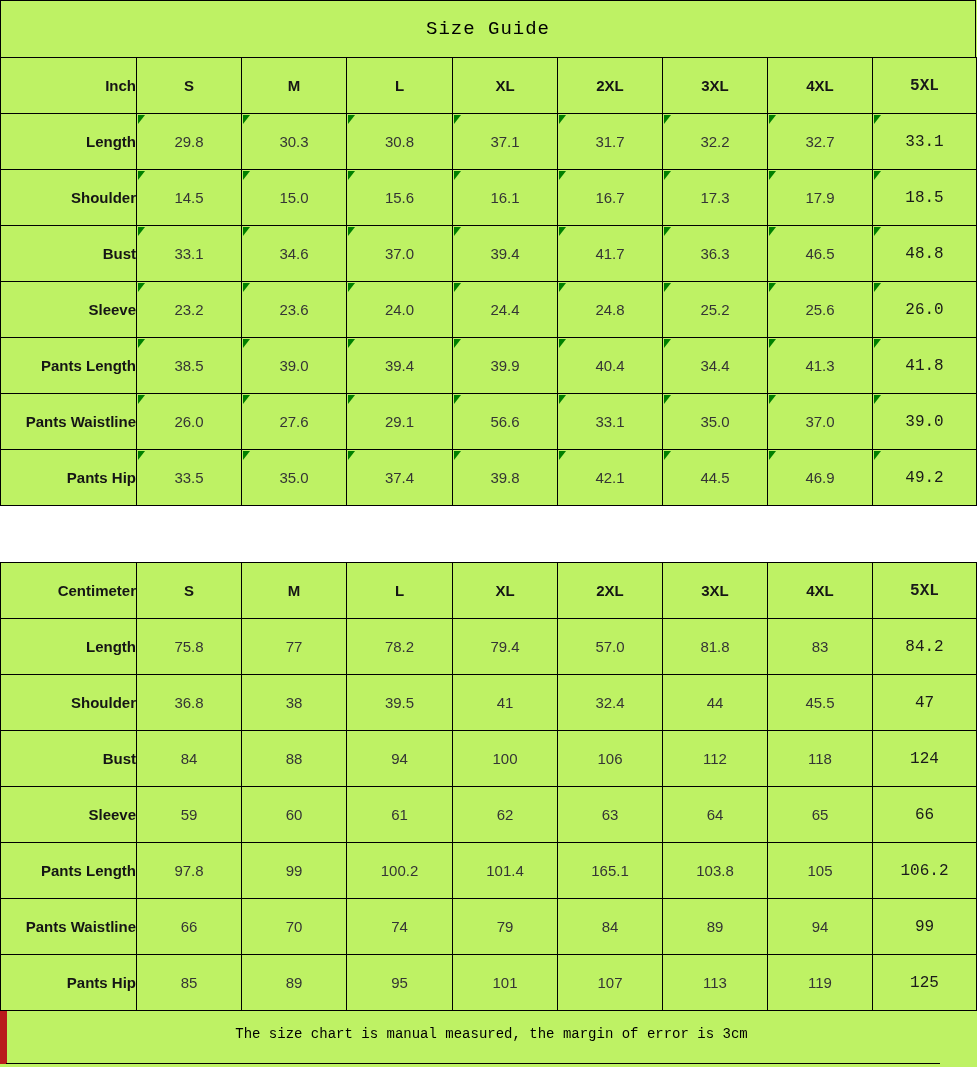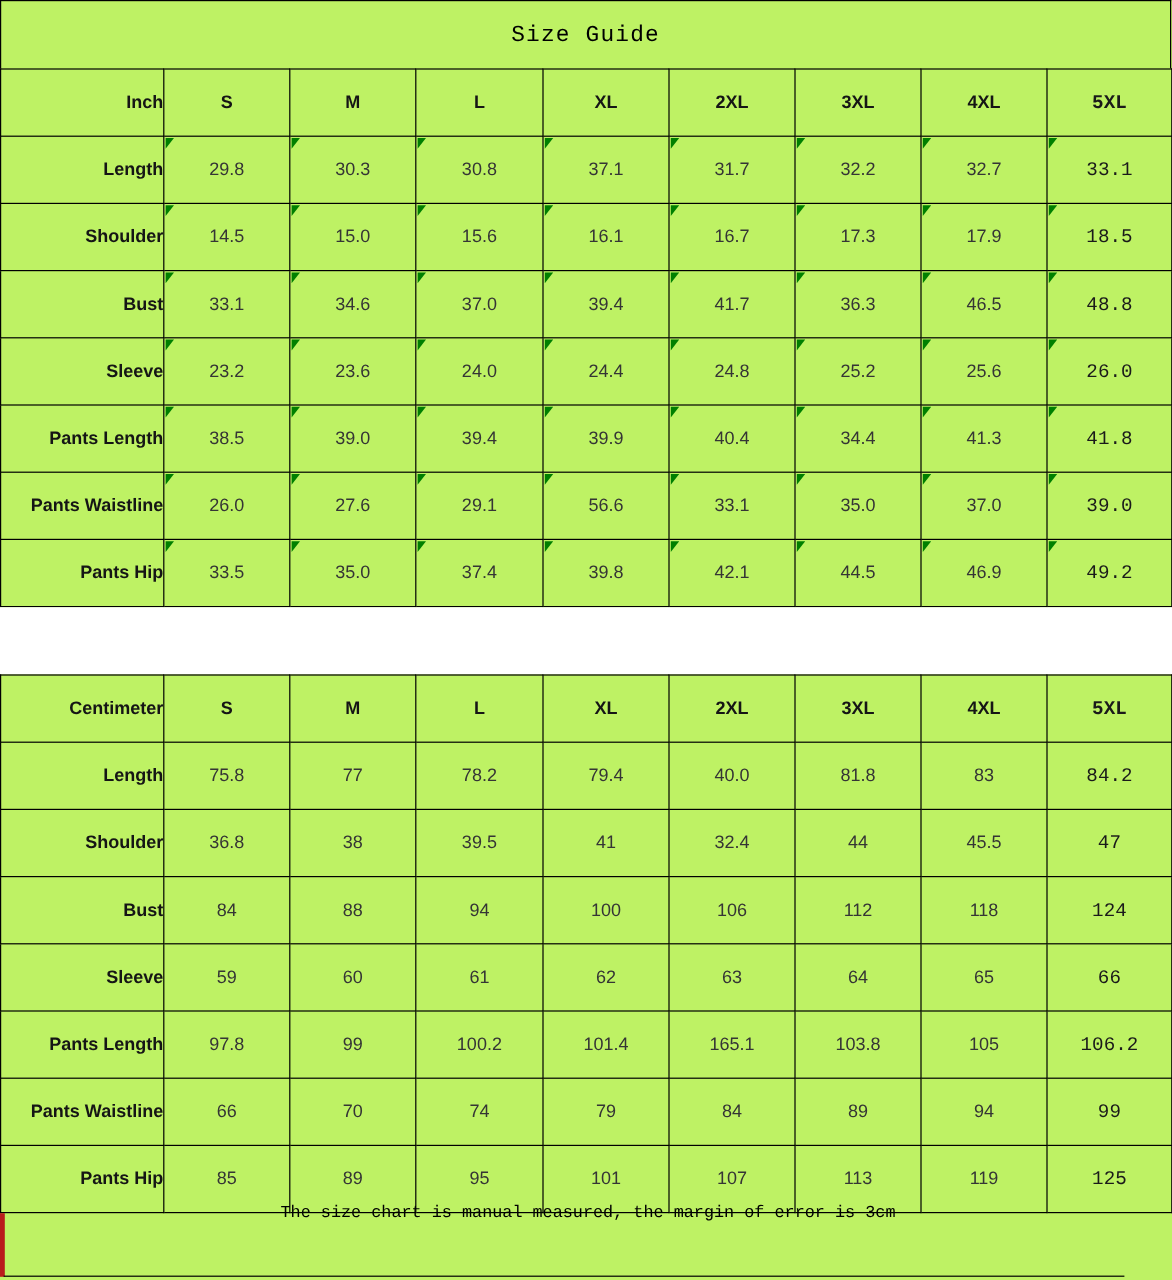--- a/index.html
+++ b/index.html
@@ -66,23 +66,23 @@
     border-right: 7px solid transparent;
     display: block;
   }
 
   
   .gap-row { height: 56px; width: 977px; background: #fff; }
 
   
   .footer-box {
     width: 976px; height: 53px;
-    border-left: 4px solid #b91c1c;
+    border-left: 7px solid #b91c1c;
     position: relative;
-    display: flex; justify-content: center;
+    display: flex; align-items: center; justify-content: center;
   }
   .footer-box .bottom-line {
     position: absolute;
     left: -1px; bottom: 0;
     width: 934px; height: 1px;
     background: #000;
   }
   .footer-text {
     font-family: "Liberation Mono", "DejaVu Sans Mono", monospace;
     font-size: 14px; color: #000;
@@ -231,21 +231,21 @@
           <th class="mono">5XL</th>
         </tr>
       </thead>
     <tbody>
         <tr>
           <th class="row-label">Length</th>
           <td><span>75.8</span></td>
           <td><span>77</span></td>
           <td><span>78.2</span></td>
           <td><span>79.4</span></td>
-          <td><span>40.0</span></td>
+          <td><span>57.0</span></td>
           <td><span>81.8</span></td>
           <td><span>83</span></td>
           <td class="mono"><span>84.2</span></td>
         </tr>
         <tr>
           <th class="row-label">Shoulder</th>
           <td><span>36.8</span></td>
           <td><span>38</span></td>
           <td><span>39.5</span></td>
           <td><span>41</span></td>

